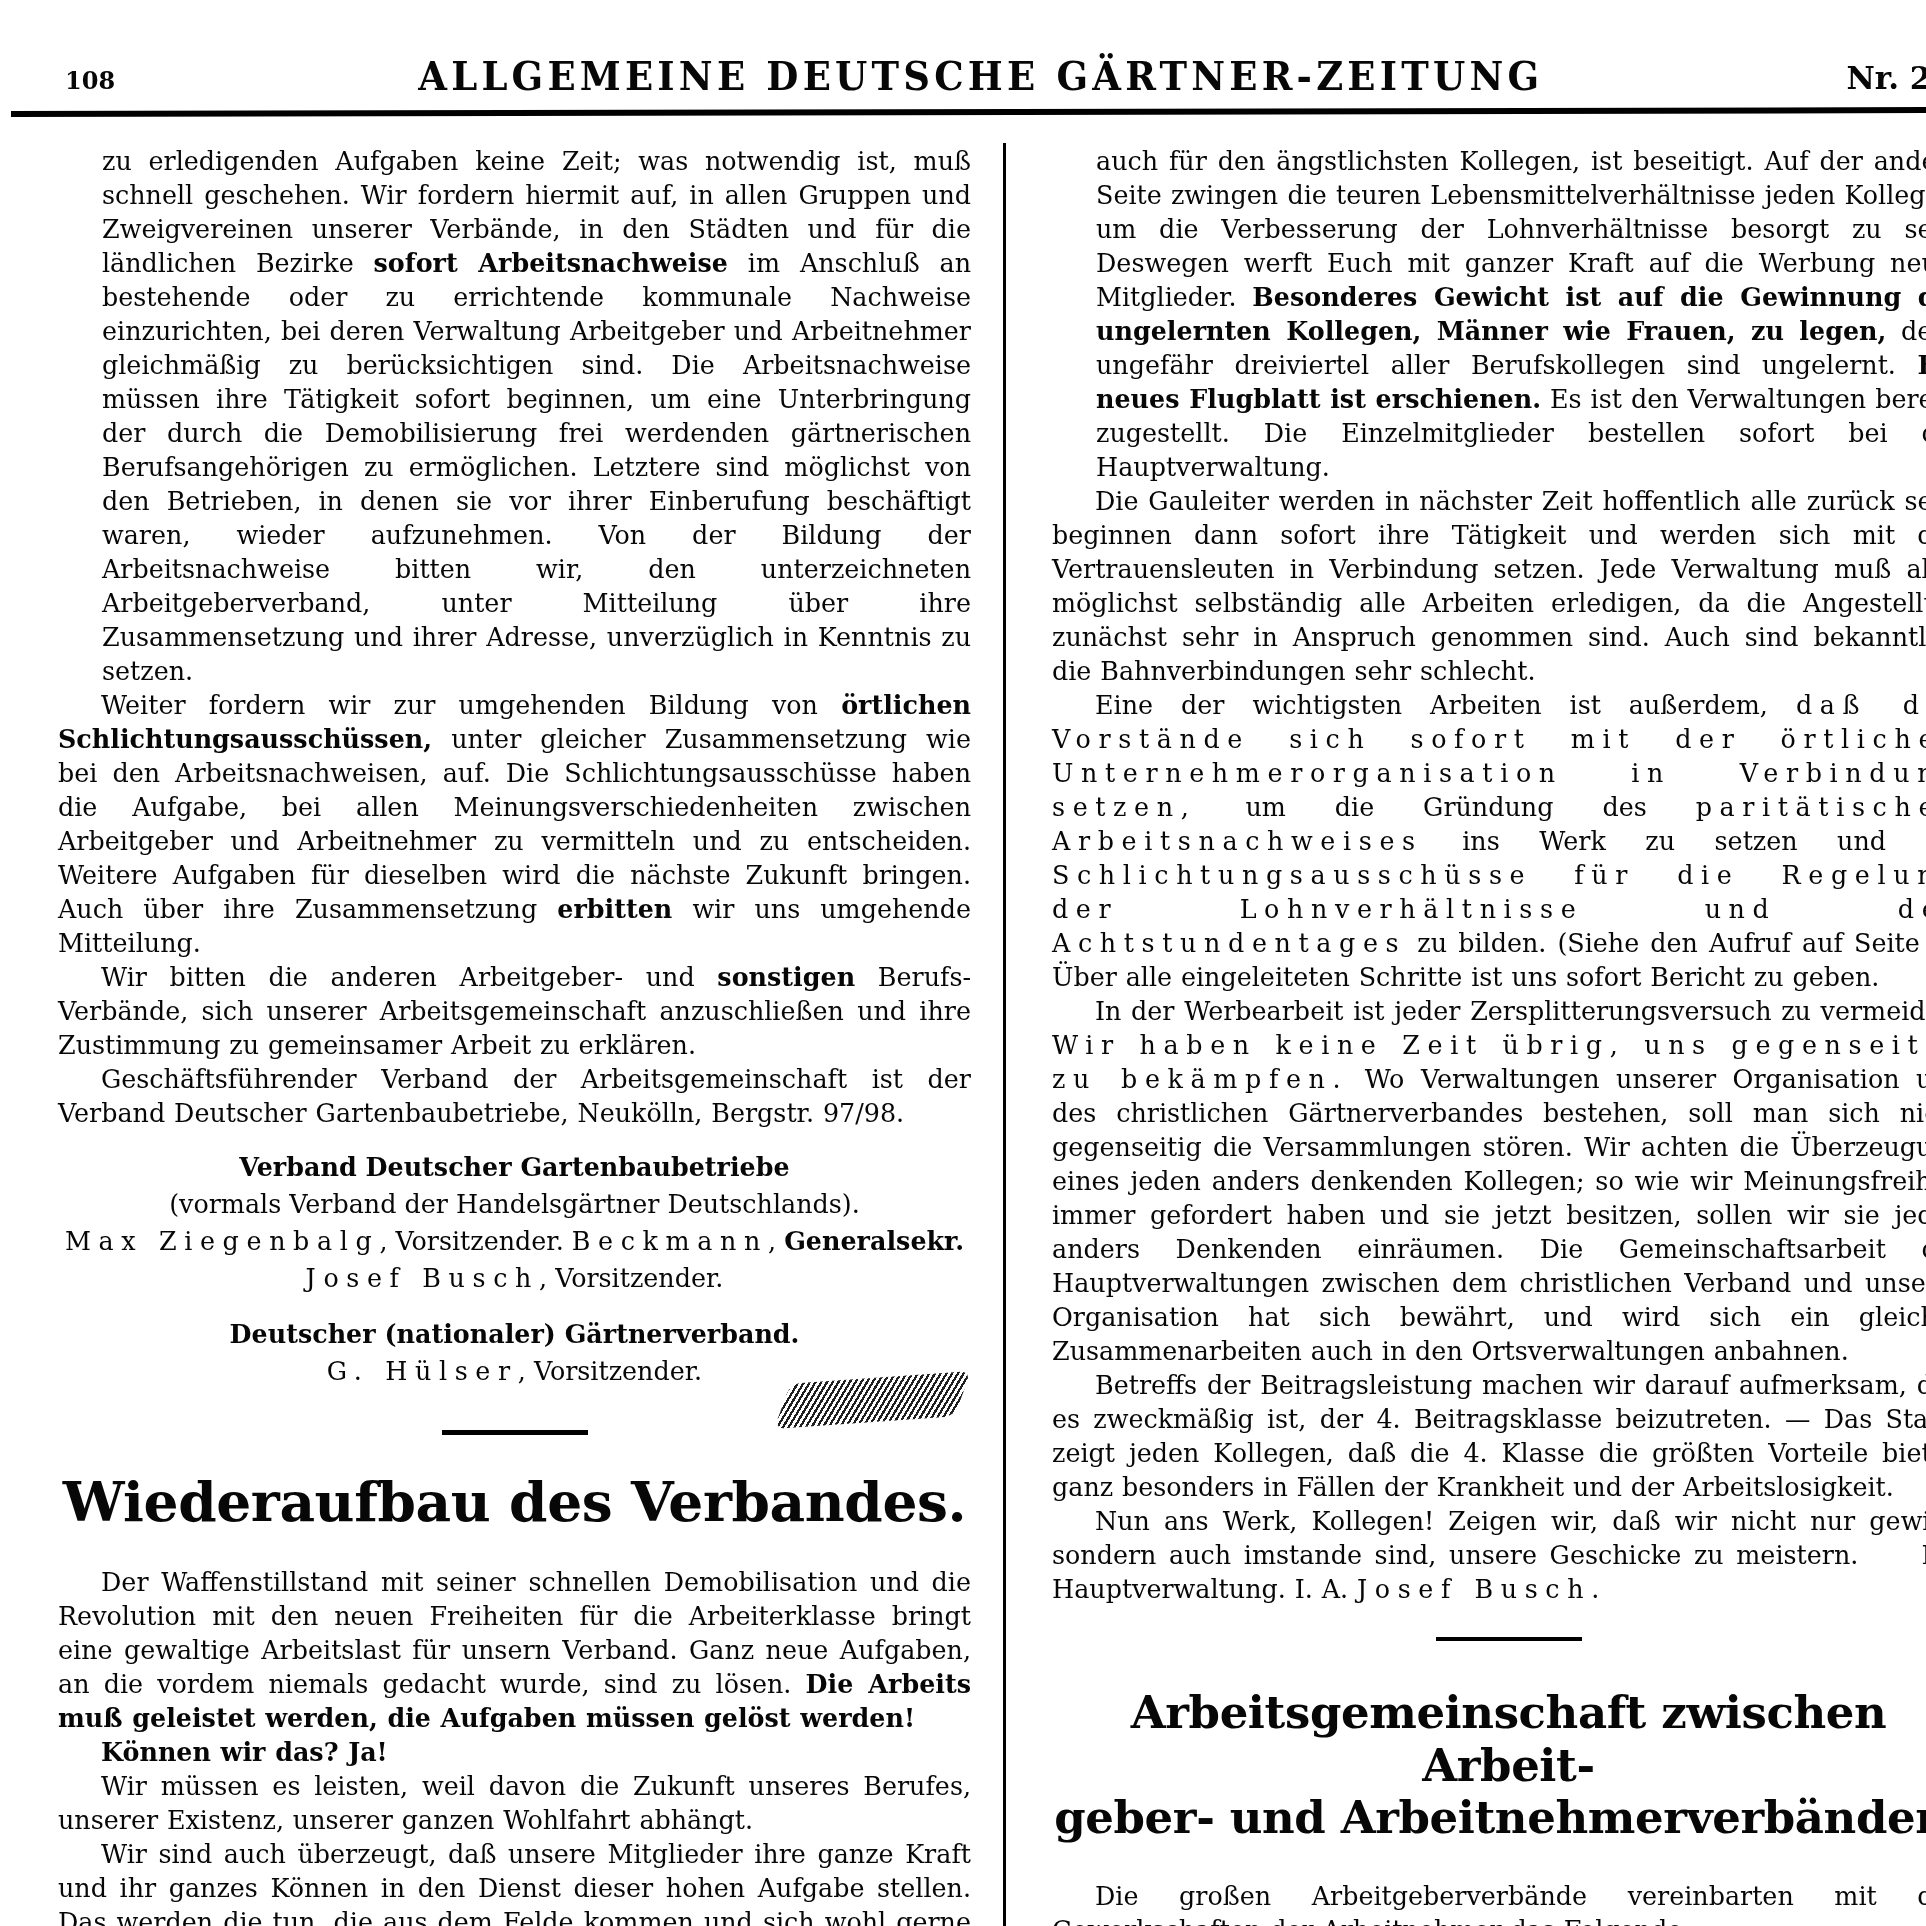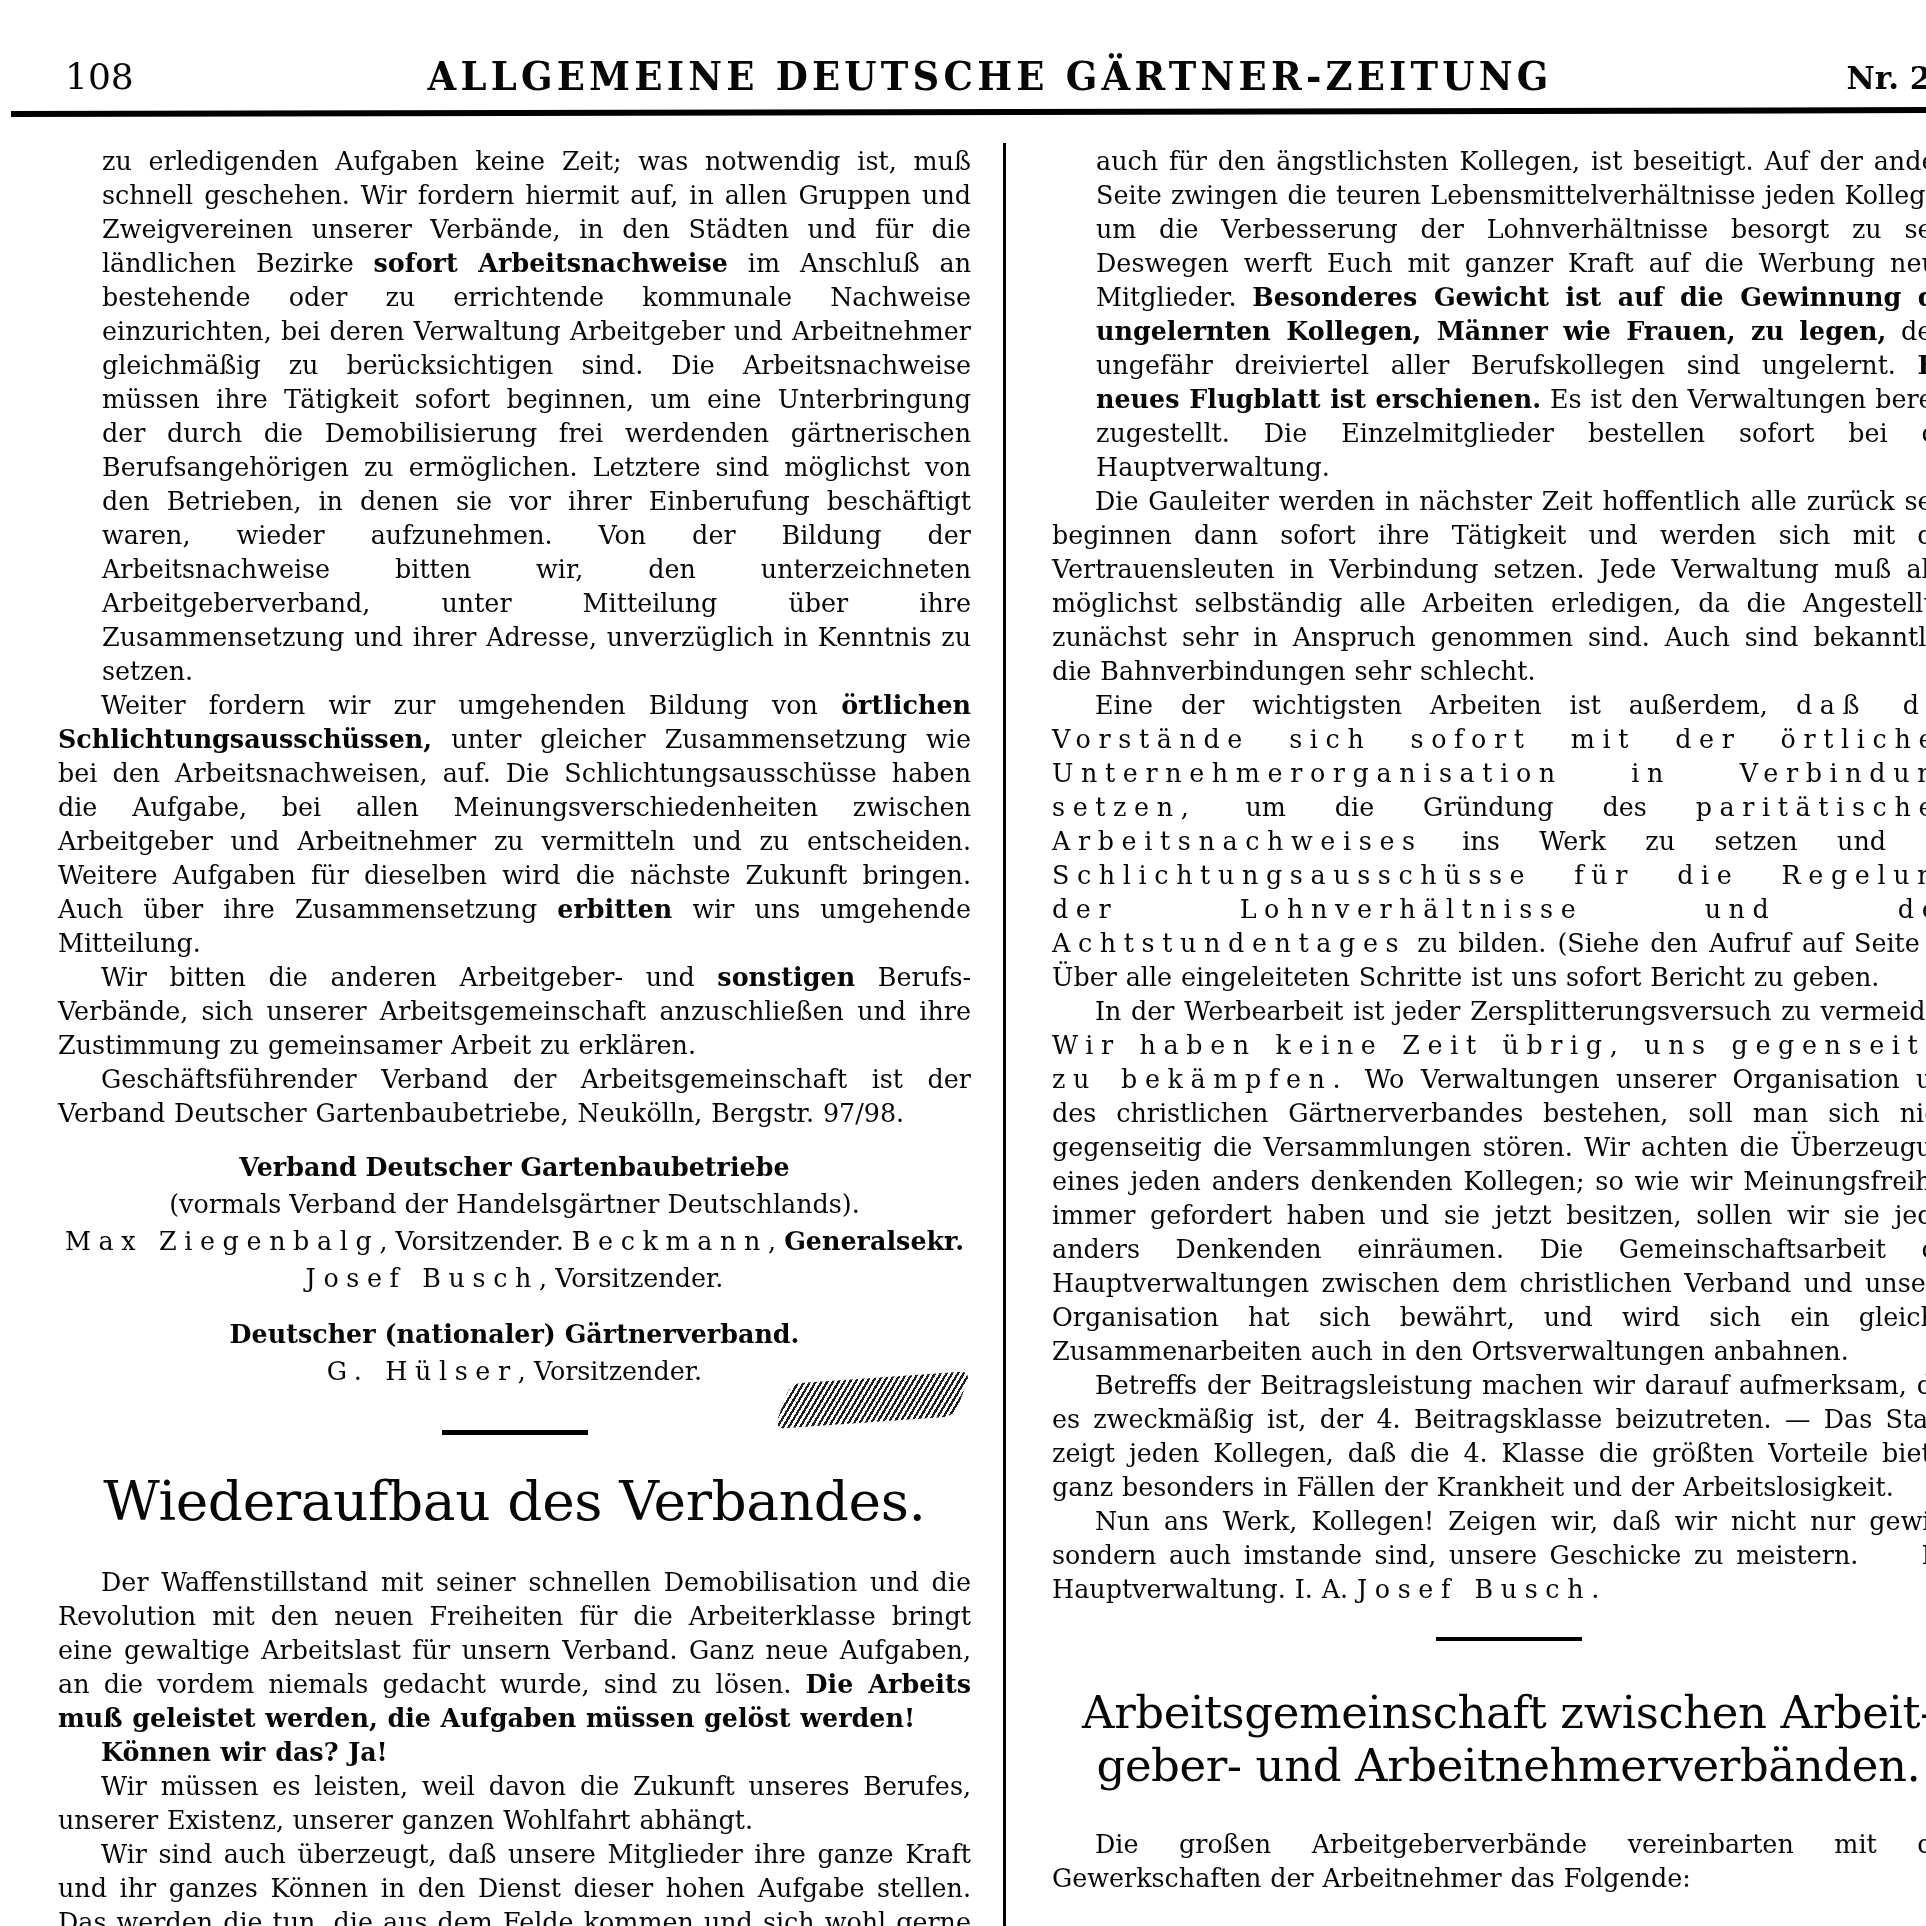--- a/index.html
+++ b/index.html
@@ -10,21 +10,21 @@
     color:#070707;
     font-family:"DejaVu Serif", serif;
     overflow:hidden;
     box-sizing:border-box;
   }
   
   .masthead{
     display:flex;align-items:baseline;
     padding:54px 58px 9.2px 65px;
   }
-  .pageno{font-size:36px;font-weight:normal;}
+  .pageno{font-size:24px;font-weight:bold;}
   .title{
     flex:1;text-align:center;margin:0;
     font-size:37px;font-weight:bold;letter-spacing:4.2px;
     transform:scaleY(1.08);
   }
   .issue{font-size:31px;font-weight:bold;}
   .mastrule{
     height:5.8px;background:#000;
     margin:2.3px 10.8px 0 10.8px;
     transform:rotate(-0.12deg);
@@ -48,21 +48,21 @@
   }
   .par.noind{text-indent:0;margin-left:44px;}
   .cline{
     margin:0;font-size:25.4px;line-height:37px;text-align:center;
   }
   .cline.mt{margin-top:19px;}
   .b{font-weight:bold;}
   .sp{letter-spacing:.30em;}
   .headline{
     margin:35px 0 31px 0;
-    font-weight:normal;text-align:center;
+    font-weight:bold;text-align:center;
     font-size:55px;line-height:1.16;
     white-space:pre-line;
     letter-spacing:-0.4px;
   }
   .headline.h2-right{font-size:45px;margin:46px 0 35px 0;}
   .hr-short{
     width:146px;height:4.6px;background:#000;
     margin:31px auto 0 auto;
   }
   .smudge{

